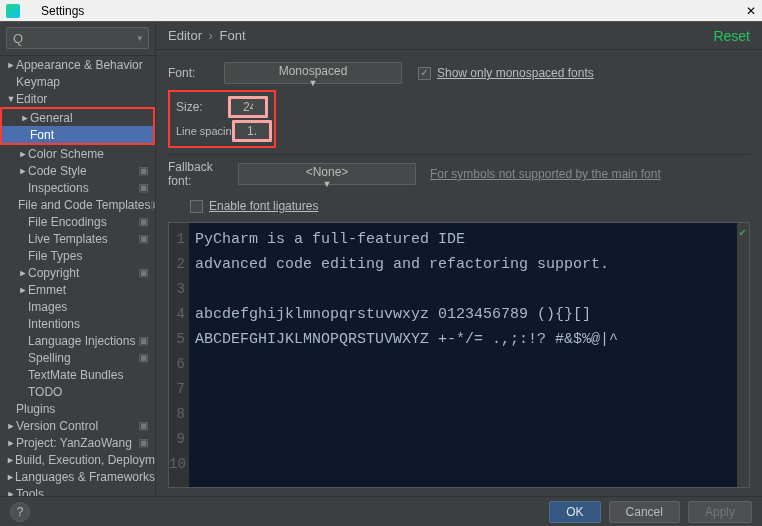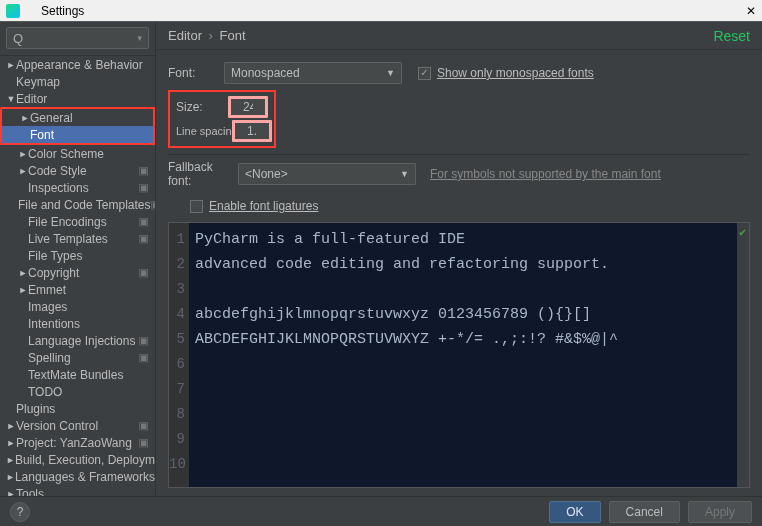--- a/index.html
+++ b/index.html
@@ -82,21 +82,21 @@
   .breadcrumb .sep { color:#888; margin:0 3px;}
   .reset-link { color:#22c55e; cursor:pointer; font-size:14px;}
 
   .form-area { padding:10px 12px 8px 12px; }
   .form-row { display:flex; align-items:center; height:26px; }
   .form-label { width:56px; color:#bbb; }
   .wide-label { width:64px; }
   .dropdown {
     width:178px; height:22px; background:#45494a; border:1px solid #5e6060;
     display:flex; align-items:center; justify-content:space-between; padding:1px 6px;
-    color:#bbb; border-radius:1px;
+    color:#bbb; border-radius:1px;flex-direction:column;
   }
   .dropdown.fallback { width:178px; }
   .num-input {
     width:40px; height:22px; background:#45494a; border:3px solid #fca5a5;
     color:#bbb; padding:0 12px; outline:none; font-size:12px; border-radius:1px;
   }
   .checkbox { width:13px; height:13px; border:1px solid #6e6e6e; background:#43494a; margin-right:6px; display:inline-flex; align-items:center; justify-content:center;}
   .checkbox.checked::after { content:"✓"; color:#a0a0a0; font-size:10px; line-height:1;}
   .cb-label { color:#bbb;text-decoration:underline; }
 

